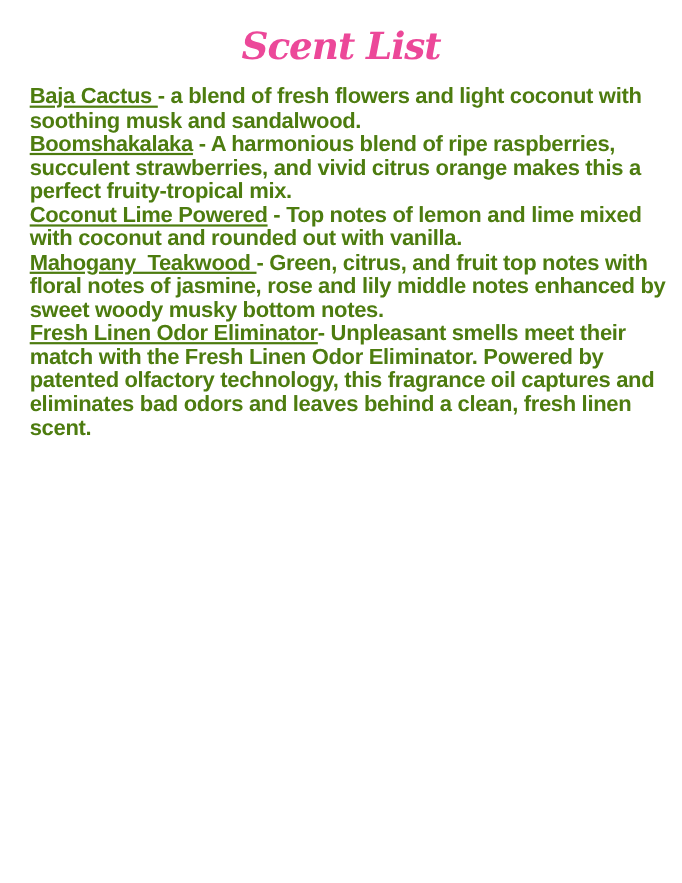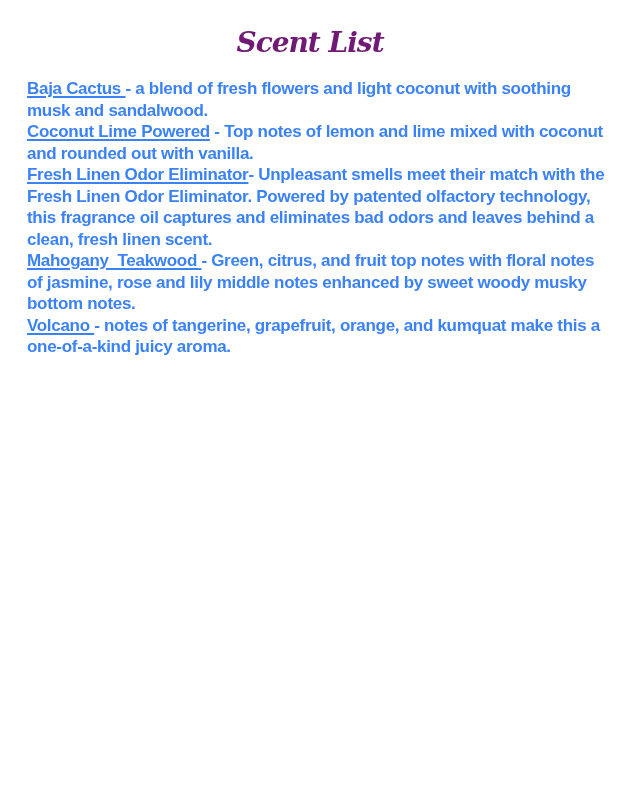--- a/index.html
+++ b/index.html
@@ -15,60 +15,60 @@
     color: #141414;
     overflow: hidden;
     font-family: "Liberation Sans", sans-serif;
   }
   .title {
     margin: 20px 0 12px 0;
     text-align: center;
     font-family: "DejaVu Serif", serif;
     font-style: italic;
     font-weight: 700;
-    font-size: 28px;
+    font-size: 34px;
     line-height: 46px;
-    color: #701a75;
+    color: #ec4899;
     letter-spacing: -1px;
   }
   .scent-list {
     margin: 0 15px 0 27px;
     width: 578px;
   }
   .entry {
     margin: 0;
     padding: 0;
-    font-size: 17px;
+    font-size: 20px;
     line-height: 21.5px;
     font-weight: 700;
     letter-spacing: -0.3px;
     white-space: pre-wrap;
-    color: #3b82f6;
+    color: #4d7c0f;
   }
   .entry .name {
     text-decoration: underline;
     text-decoration-thickness: 2px;
     text-underline-offset: 2px;
   }
 </style>
 </head>
 <body>
 
 <div class="page">
   <h1 class="title">Scent List</h1>
   <div class="scent-list">
   <p class="entry"><span class="name">Baja Cactus </span><span class="desc">- a blend of fresh flowers and light coconut with soothing musk and sandalwood.</span></p>
 
+  <p class="entry"><span class="name">Boomshakalaka</span><span class="desc"> - A harmonious blend of ripe raspberries, succulent strawberries, and vivid citrus orange makes this a perfect fruity-tropical mix.</span></p>
 
 
   <p class="entry"><span class="name">Coconut Lime Powered</span><span class="desc"> - Top notes of lemon and lime mixed with coconut and rounded out with vanilla.</span></p>
 
 
+  <p class="entry"><span class="name">Mahogany  Teakwood </span><span class="desc">- Green, citrus, and fruit top notes with floral notes of jasmine, rose and lily middle notes enhanced by sweet woody musky bottom notes.</span></p>
+
   <p class="entry"><span class="name">Fresh Linen Odor Eliminator</span><span class="desc">- Unpleasant smells meet their match with the Fresh Linen Odor Eliminator. Powered by patented olfactory technology, this fragrance oil captures and eliminates bad odors and leaves behind a clean, fresh linen scent.</span></p>
-
-  <p class="entry"><span class="name">Mahogany  Teakwood </span><span class="desc">- Green, citrus, and fruit top notes with floral notes of jasmine, rose and lily middle notes enhanced by sweet woody musky bottom notes.</span></p>
 
 
 
-  <p class="entry"><span class="name">Volcano </span><span class="desc">- notes of tangerine, grapefruit, orange, and kumquat make this a one-of-a-kind juicy aroma.</span></p>
 
 </div>
 </div>
 
 </body></html>

